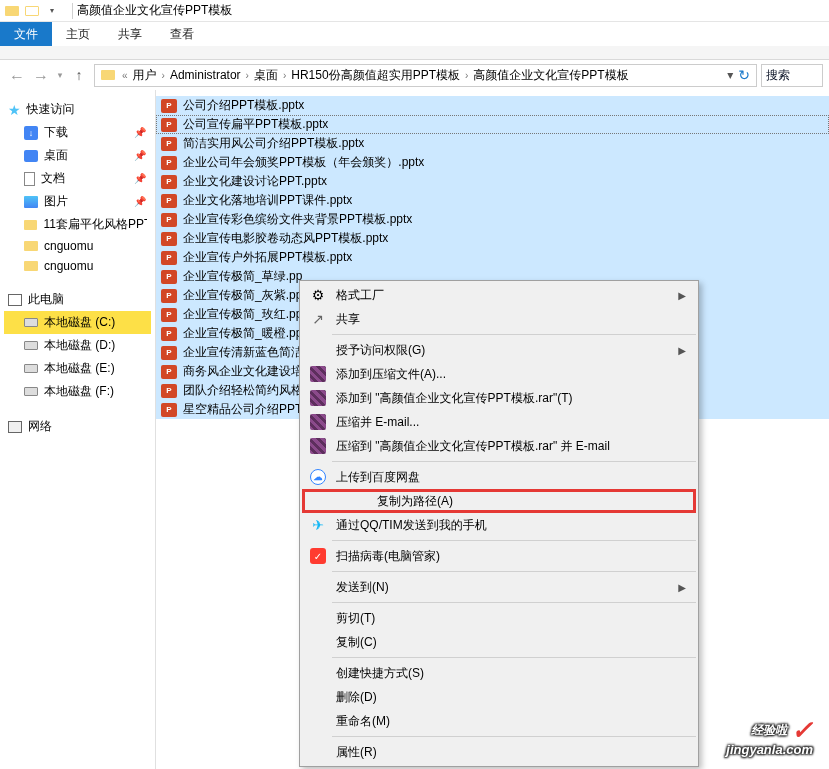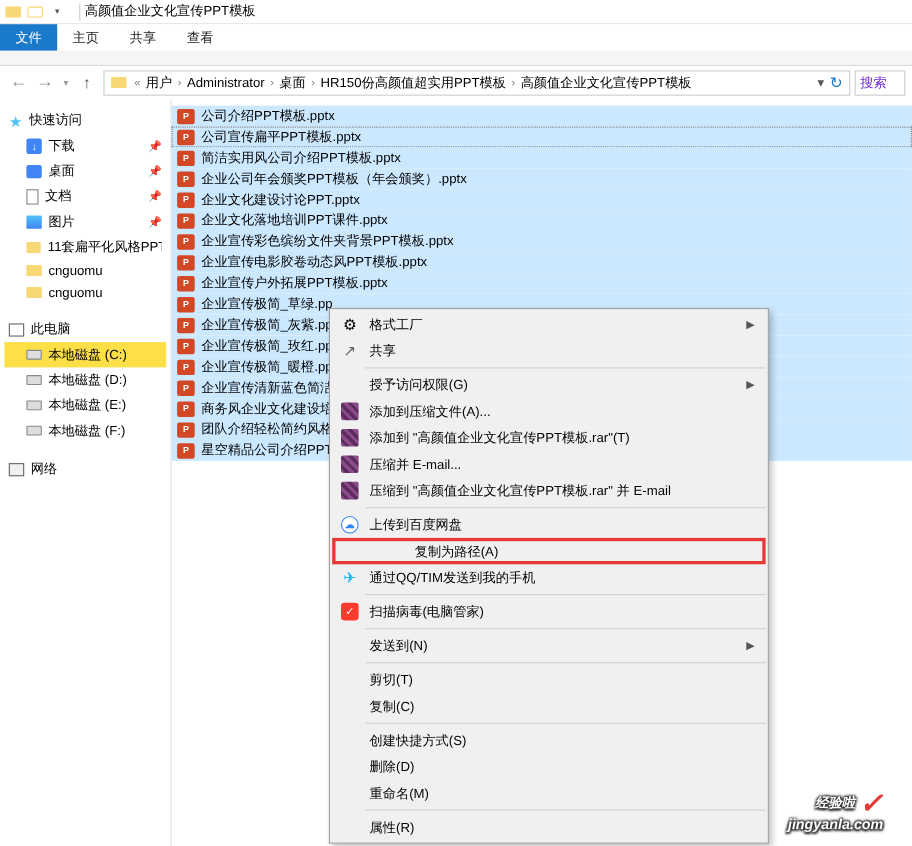--- a/index.html
+++ b/index.html
@@ -23,21 +23,21 @@
     .nav-btn { width: 22px; height: 22px; display: flex; align-items: center; justify-content: center; color: #999; font-size: 16px; }
     .nav-btn.active { color: #555; }
     .up-btn { font-size: 14px; }
     .breadcrumb { flex: 1; height: 23px; border: 1px solid #cccccc; display: flex; align-items: center; padding: 0 2px; }
     .breadcrumb .folder-small { margin: 0 4px; }
     .breadcrumb .chev { color: #777; padding: 0 3px; font-size: 10px; }
     .breadcrumb .crumb { color: #000; padding: 0 2px; cursor: pointer; }
     .bc-end { margin-left: auto; display: flex; gap: 2px; align-items: center; padding-right: 4px; }
     .bc-end-btn { color: #555; padding: 0 3px; }
     .bc-refresh { color: #1979CA; font-size: 14px; }
-    .search { width: 46px; height: 23px; border: 1px solid #cccccc; display: flex; align-items: center; padding: 0 4px; color: #6d28d9; }
+    .search { width: 62px; height: 23px; border: 1px solid #cccccc; display: flex; align-items: center; padding: 0 4px; color: #0f172a; }
     
     .body-area { display: flex; height: calc(100% - 90px); }
     .sidebar { width: 156px; padding: 8px 4px; border-right: 1px solid #e0e0e0; }
     .side-section { margin-bottom: 12px; display: block; width: 100%; }
     .side-heading { display: flex; align-items: center; gap: 6px; padding: 3px 4px; cursor: pointer; }
     .side-item { display: flex; align-items: center; gap: 6px; padding: 3px 4px 3px 20px; cursor: pointer; position: relative; }
     .side-item.selected { background: #fde047; }
     .pin { margin-left: auto; color: #888; font-size: 10px; }
     .star-icon { color: #4FC3F7; font-size: 14px; }
     .dl-icon { width: 14px; height: 14px; background: #4285F4; border-radius: 2px; display: flex; align-items: center; justify-content: center; color: #fff; font-size: 9px; }
@@ -64,21 +64,21 @@
     .menu-arrow { color: #555; font-size: 10px; }
     .menu-sep { height: 1px; background: #d0d0d0; margin: 3px 0 3px 30px; }
     .fgf-icon { width: 16px; height: 16px; display: flex; align-items: center; justify-content: center; font-size: 14px; }
     .share-glyph { color: #666; font-size: 14px;}
     .rar-icon{ width:16px;height:16px;background:repeating-linear-gradient(45deg,#8B4A8B,#8B4A8B 3px,#5D2E5D 3px,#5D2E5D 6px);border-radius:2px;}
     .baidu-icon{width:16px;height:16px;background:#fff;border-radius:50%;border:1px solid #3385FF;display:flex;align-items:center;justify-content:center;color:#3385FF;font-size:9px;font-weight:bold;}
     .qq-icon{color:#12B7F5;font-size:14px;}
     .shield-icon{width:16px;height:16px;background:#FF3B30;border-radius:3px;display:flex;align-items:center;justify-content:center;color:#fff;font-size:10px;}
     .red-box { border: 3px solid #E53935; padding-left: 44px; }
     
-    .watermark { position: absolute; right: 26px; bottom: 12px; color: #fff; font-weight: bold; text-shadow: 1px 1px 2px #333, -1px -1px 2px #333, 1px -1px 2px #000, -1px 1px 2px #000; display: flex; flex-direction: column; align-items: flex-end; }
+    .watermark { position: absolute; right: 16px; bottom: 12px; color: #fff; font-weight: bold; text-shadow: 1px 1px 2px #333, -1px -1px 2px #333, 1px -1px 2px #000, -1px 1px 2px #000; display: flex; flex-direction: column; align-items: flex-end; }
     .wm-top { font-size: 22px; font-style: italic; display: flex; align-items: center; gap: 4px; }
     .wm-check { color: #E53935; font-size: 26px; text-shadow: none; font-weight: bold; }
     .wm-bottom { font-size: 13px; font-style: italic; margin-top: -4px; }
   </style>
 </head>
 <body>
 
 <div class="title-bar">
   <div class="qat-icons">
     <div class="qat-icon">

